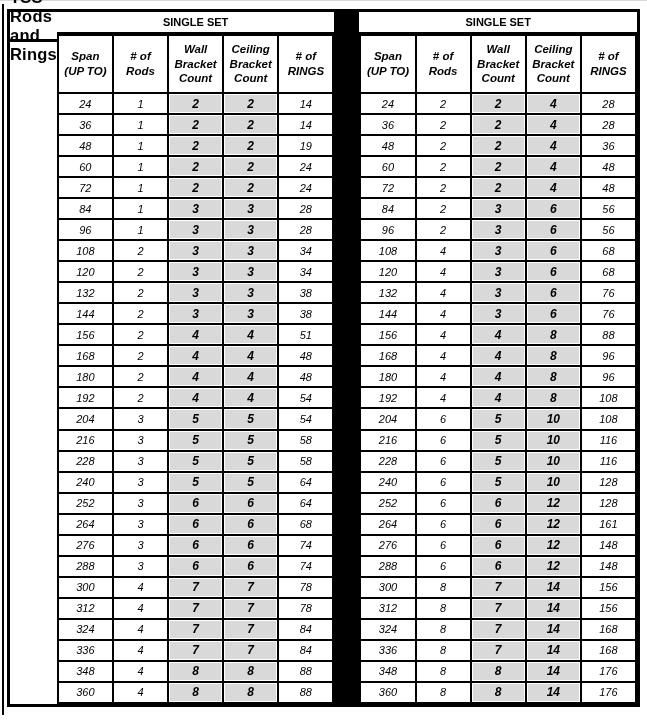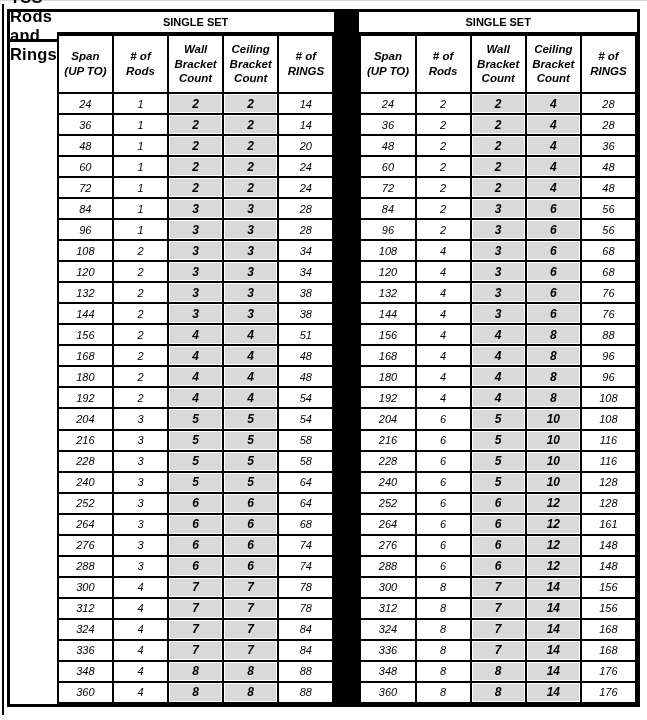--- a/index.html
+++ b/index.html
@@ -108,21 +108,21 @@
     <td class="shaded">2</td>
     <td class="shaded">2</td>
     <td>14</td>
   </tr>
 
   <tr>
     <td>48</td>
     <td>1</td>
     <td class="shaded">2</td>
     <td class="shaded">2</td>
-    <td>20</td>
+    <td>19</td>
   </tr>
 
   <tr>
     <td>60</td>
     <td>1</td>
     <td class="shaded">2</td>
     <td class="shaded">2</td>
     <td>24</td>
   </tr>
 

